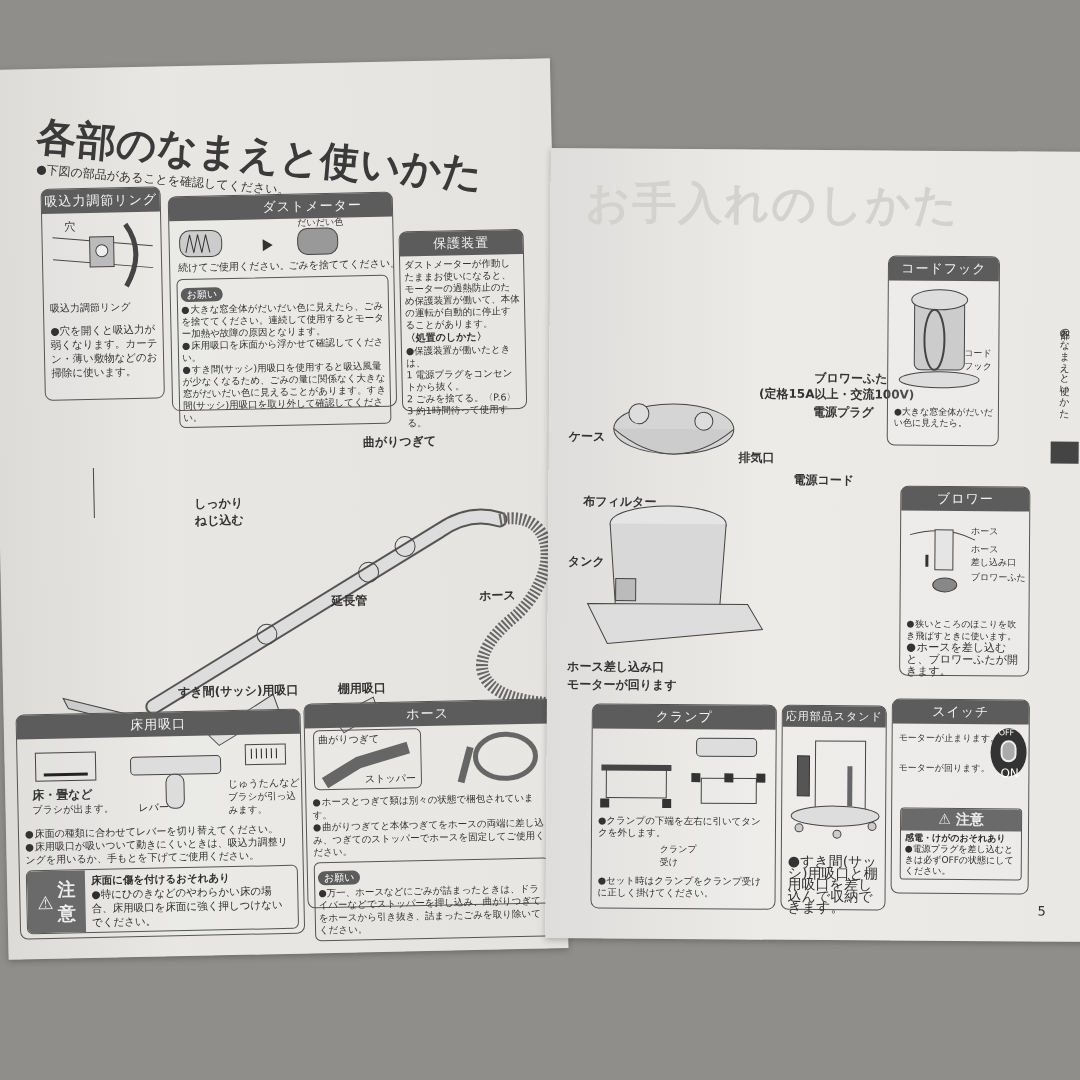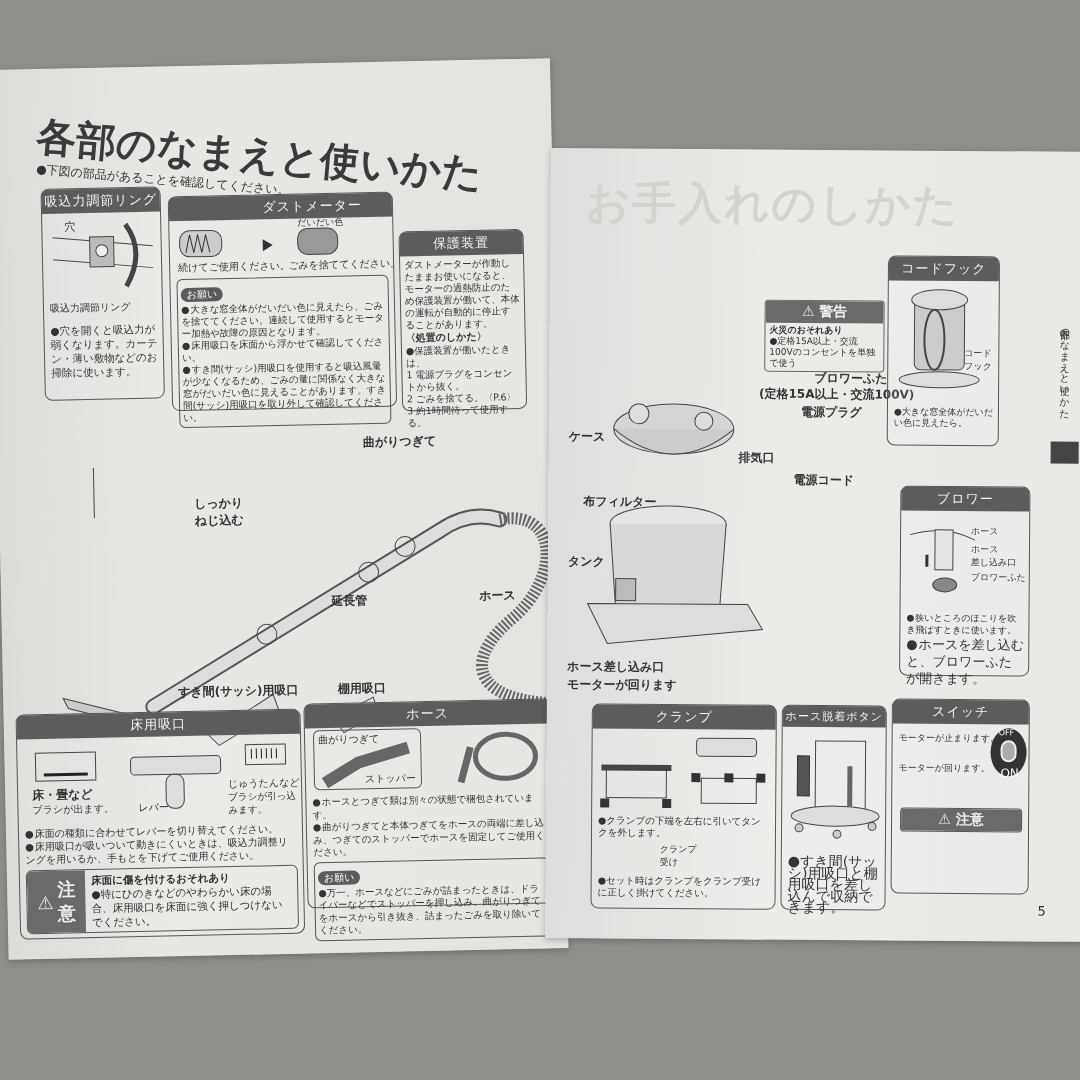--- a/index.html
+++ b/index.html
@@ -150,30 +150,23 @@
         <span class="onegai">お願い</span>
         <div class="txt" style="font-size:9.5px;line-height:12.5px">●万一、ホースなどにごみが詰まったときは、ドライバーなどでストッパーを押し込み、曲がりつぎてをホースから引き抜き、詰まったごみを取り除いてください。</div>
       </div>
     </div>
   </div>
 </div>
 
 <div class="page right">
   <div class="ghost" style="left:35px;top:25px">お手入れのしかた</div>
 
-  <div style="position:absolute;left:215px;top:150px;width:120px;border:1.2px solid #666;border-radius:4px;overflow:hidden">
-    <div class="warnhdr"><span>⚠</span> <span>警告</span></div>
-    <div style="padding:2px 4px;font-size:9px;line-height:11px">
-      <div style="font-weight:bold">火災のおそれあり</div>
-      <div>●定格15A以上・交流100Vのコンセントを単独で使う</div>
-    </div>
-  </div>
   <div class="lbl b" style="left:265px;top:220px">ブロワーふた</div>
   <div class="lbl b" style="left:210px;top:236px">(定格15A以上・交流100V)</div>
-  <div class="lbl b" style="left:252px;top:254px">電源プラグ</div>
+  <div class="lbl b" style="left:264px;top:254px">電源プラグ</div>
   <div class="lbl b" style="left:245px;top:322px">電源コード</div>
 
   <div class="box" style="left:338px;top:105px;width:112px;height:190px">
     <div class="hdr">コードフック</div>
     <svg width="100" height="110" style="left:6px;top:28px">
       <rect x="20" y="15" width="50" height="70" rx="6" fill="#ccc" stroke="#444"></rect>
       <ellipse cx="45" cy="15" rx="28" ry="10" fill="#ddd" stroke="#444"></ellipse>
       <ellipse cx="40" cy="55" rx="10" ry="30" fill="none" stroke="#444" stroke-width="2"></ellipse>
       <ellipse cx="45" cy="95" rx="40" ry="8" fill="#ddd" stroke="#444"></ellipse>
     </svg>
@@ -206,23 +199,23 @@
     <svg width="120" height="90" style="left:4px;top:28px">
       <path d="M5 20 Q40 10 70 25" stroke="#444" fill="none"></path>
       <rect x="30" y="15" width="18" height="40" fill="#e5e5e5" stroke="#444"></rect>
       <ellipse cx="40" cy="70" rx="12" ry="7" fill="#888" stroke="#444"></ellipse>
       <path d="M22 40 v12" stroke="#333" stroke-width="3"></path>
     </svg>
     <div class="lbl" style="left:70px;top:38px;font-size:9px">ホース</div>
     <div class="lbl" style="left:70px;top:56px;font-size:9px;white-space:pre">ホース
 差し込み口</div>
     <div class="lbl" style="left:70px;top:84px;font-size:9px">ブロワーふた</div>
-    <div style="position:absolute;left:6px;top:126px;width:118px">
+    <div style="position:absolute;left:6px;top:132px;width:118px">
       <div class="txt bul" style="font-size:9px;line-height:11.5px">狭いところのほこりを吹き飛ばすときに使います。</div>
-      <div class="txt bul" style="font-size:13px;line-height:17px">ホースを差し込むと、ブロワーふたが開きます。</div>
+      <div class="txt bul" style="font-size:11px;line-height:12px">ホースを差し込むと、ブロワーふたが開きます。</div>
     </div>
   </div>
 
   <div class="box" style="left:45px;top:555px;width:185px;height:205px">
     <div class="hdr">クランプ</div>
     <svg width="175" height="80" style="left:4px;top:28px">
       <rect x="10" y="35" width="60" height="30" fill="none" stroke="#444"></rect>
       <path d="M5 35 H75" stroke="#444" stroke-width="6"></path>
       <rect x="100" y="5" width="60" height="18" rx="4" fill="#ddd" stroke="#444"></rect>
       <rect x="105" y="45" width="55" height="25" fill="none" stroke="#444"></rect>
@@ -232,21 +225,21 @@
         <rect x="128" y="40" width="9" height="9" fill="#333"></rect>
         <rect x="160" y="40" width="9" height="9" fill="#333"></rect>
     </svg>
     <div class="txt" style="position:absolute;left:6px;top:110px;font-size:9.5px;line-height:12px;width:172px">●クランプの下端を左右に引いてタンクを外します。</div>
     <div class="lbl" style="left:68px;top:138px;font-size:9px;white-space:pre">クランプ
 受け</div>
     <div class="txt" style="position:absolute;left:6px;top:170px;font-size:9.5px;line-height:12px;width:172px">●セット時はクランプをクランプ受けに正しく掛けてください。</div>
   </div>
 
   <div class="box" style="left:235px;top:555px;width:105px;height:205px">
-    <div class="hdr" style="font-size:11px">ホース脱着ボタン</div>
+    <div class="hdr" style="font-size:11px">応用部品スタンド</div>
     <svg width="95" height="110" style="left:5px;top:30px">
       <rect x="28" y="5" width="50" height="70" fill="none" stroke="#444"></rect>
       <rect x="10" y="20" width="12" height="40" fill="#555" stroke="#333"></rect>
       <rect x="60" y="30" width="5" height="40" fill="#666"></rect>
       <ellipse cx="48" cy="80" rx="44" ry="10" fill="#ddd" stroke="#444"></ellipse>
       <circle cx="12" cy="92" r="4" fill="#ccc" stroke="#444"></circle>
         <circle cx="50" cy="98" r="4" fill="#ccc" stroke="#444"></circle>
         <circle cx="85" cy="90" r="4" fill="#ccc" stroke="#444"></circle>
     </svg>
     <div class="txt" style="position:absolute;left:6px;top:150px;font-size:14px;line-height:11.5px;width:95px">●すき間(サッシ)用吸口と棚用吸口を差し込んで収納できます。</div>
@@ -256,17 +249,21 @@
     <div class="hdr">スイッチ</div>
     <div class="lbl" style="left:6px;top:32px;font-size:9px">モーターが止まります。</div>
     <div class="lbl" style="left:6px;top:62px;font-size:9px">モーターが回ります。</div>
     <div style="position:absolute;left:98px;top:28px;width:36px;height:48px;background:#333;border-radius:50%">
       <div style="position:absolute;left:10px;top:12px;width:16px;height:22px;border-radius:8px;background:#aaa;border:2px solid #eee"></div>
       <div style="position:absolute;left:8px;top:0;font-size:8px;color:#fff">OFF</div>
       <div style="position:absolute;left:10px;top:38px;font-size:12px;color:#fff">ON</div>
     </div>
     <div style="position:absolute;left:8px;top:108px;width:122px;border:1.2px solid #555;border-radius:4px;overflow:hidden">
       <div class="warnhdr"><span>⚠</span> <span>注意</span></div>
+      <div style="padding:2px 4px;font-size:9px;line-height:11px">
+        <div style="font-weight:bold">感電・けがのおそれあり</div>
+        <div>●電源プラグを差し込むときは必ずOFFの状態にしてください。</div>
+      </div>
     </div>
   </div>
 
   <div class="pagenum" style="left:492px;top:752px">5</div>
 </div>
 
 </body></html>

